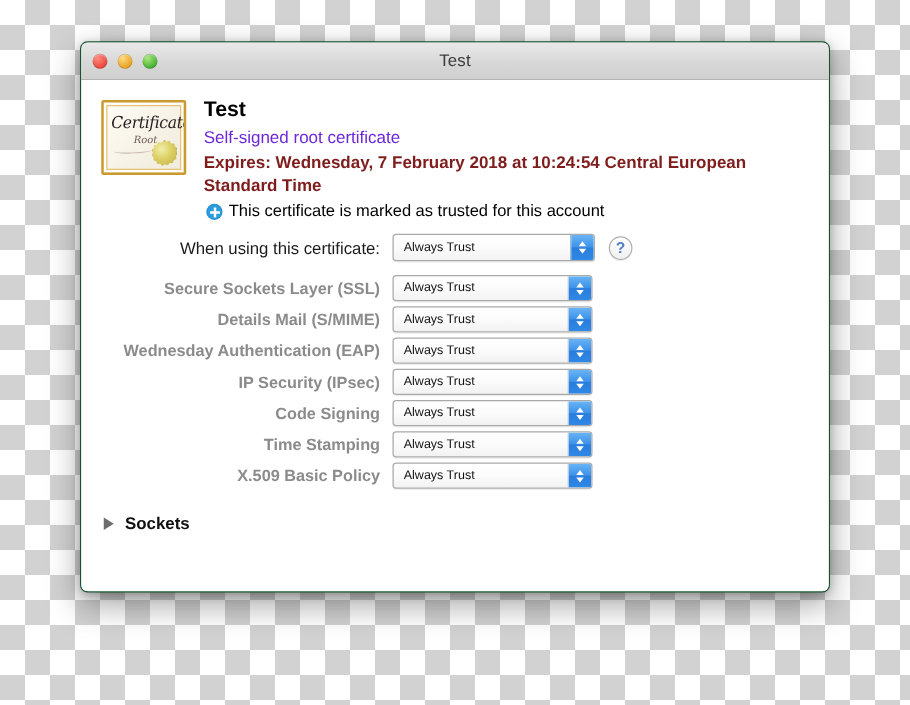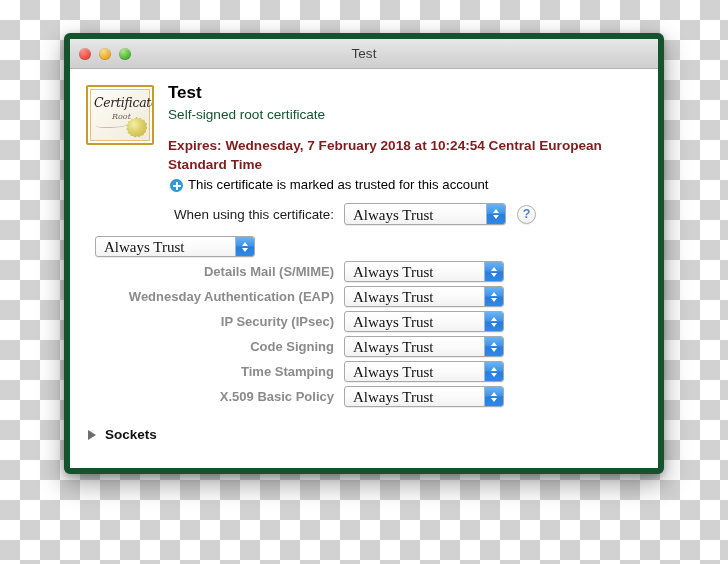--- a/index.html
+++ b/index.html
@@ -21,21 +21,21 @@
 
   
   #window {
     position: absolute;
     left: 64px; top: 33px;
     width: 600px; height: 441px;
     border-radius: 6px 6px 6px 6px;
     box-shadow: 0 10px 26px rgba(0,0,0,0.36), 0 2px 7px rgba(0,0,0,0.22);
     background: #ffffff;
     overflow: hidden;
-    border: 6px solid #14532d;
+    border: 1px solid #14532d;
   }
 
   
   #titlebar {
     position: relative;
     height: 30px;
     background: linear-gradient(to bottom, #e9e9e9 0%, #d8d8d8 55%, #cfcfcf 100%);
     border-bottom: 1px solid #b2b2b2;
     display: flex;
     align-items: center;
@@ -101,21 +101,21 @@
     border: 1px solid #b5a23d;
     clip-path: polygon(50% 0%,59% 7%,70% 3%,76% 13%,88% 13%,90% 24%,99% 31%,96% 42%,100% 52%,94% 61%,96% 72%,86% 77%,82% 88%,71% 88%,63% 96%,52% 92%,42% 98%,34% 90%,23% 91%,19% 81%,8% 77%,9% 66%,2% 58%,7% 48%,1% 38%,10% 31%,10% 20%,21% 18%,27% 8%,38% 10%);
   }
 
   #cert-texts { margin-left: 14px; padding-top: 0; }
   #cert-name {
     font-size: 17px; font-weight: bold; color: #000;
     line-height: 20px; margin: 0 0 2px 0;
   }
   #cert-subtitle {
-    font-size: 13.6px; color: #14532d; line-height: 19px; margin-bottom: 12px;
+    font-size: 13.6px; color: #6d28d9; line-height: 19px; margin-bottom: 1px;
   }
   #cert-expires {
     font-size: 13.6px; color: #7f1d1d; line-height: 19px;
     font-weight: 600;
     max-width: 480px;
   }
   #cert-trust-note {
     display: flex; align-items: flex-start; gap: 5px;
     margin-top: 2px; margin-left: 2px;
   }
@@ -154,39 +154,38 @@
     border-bottom: 5.5px solid transparent;
     border-left: 8px solid #6d6d6d;
   }
   .disclosure-label { font-size: 13.5px; font-weight: bold; color: #111; }
 
   
   #trust-grid { margin-top: 9px; }
   .trust-row {
     display: flex; align-items: center; justify-content: flex-start;
     margin-bottom: 4px;
-    padding-left: 25px;
   }
   .trust-label {
     width: 249px; text-align: right; padding-right: 10px;
     font-size: 13px; font-weight: bold; color: #8b8b8b;
     white-space: nowrap;
   }
   .trust-label.primary { color: #1b1b1b; font-weight: 400; font-size: 13.4px; }
 
   
   .popup {
     position: relative; height: 21px;
     border: 1px solid #a9a9a9;
     border-radius: 3px;
     background: linear-gradient(to bottom, #ffffff 0%, #fbfbfb 50%, #f2f2f2 100%);
     box-shadow: 0 1px 0.5px rgba(0,0,0,0.07);
-    display: flex; align-items: flex-end;
+    display: flex; align-items: center;
     padding-left: 8px;
-    font-size: 15px; color: #111; font-family: Liberation Serif, serif;
+    font-size: 10px; color: #111;
   }
   .popup.wide  { width: 162px; height: 22px; }
   .popup.small { width: 160px; }
   .popup-arrows {
     position: absolute; right: 0; top: 0; bottom: 0;
     width: 19px;
     border-radius: 0 2px 2px 0;
     background: linear-gradient(to bottom, #69b4f5 0%, #3d92ea 48%, #2a7ddd 52%, #2f88e6 100%);
     border-left: 1px solid #9fb9d2;
     display: flex; flex-direction: column;
@@ -261,20 +260,21 @@
           <span class="popup-arrows">
             <span class="arrow-up"></span>
               <span class="arrow-down"></span>
           </span>
         </div>
         <div id="help-button">?</div>
       </div>
 
       <div id="trust-rows">
           <div class="trust-row">
+            <div class="trust-label">Secure Sockets Layer (SSL)</div>
             <div class="popup small">
               <span>Always Trust</span>
               <span class="popup-arrows">
                 <span class="arrow-up"></span>
                 <span class="arrow-down"></span>
               </span>
             </div>
           </div>
           <div class="trust-row">
             <div class="trust-label">Details Mail (S/MIME)</div>

